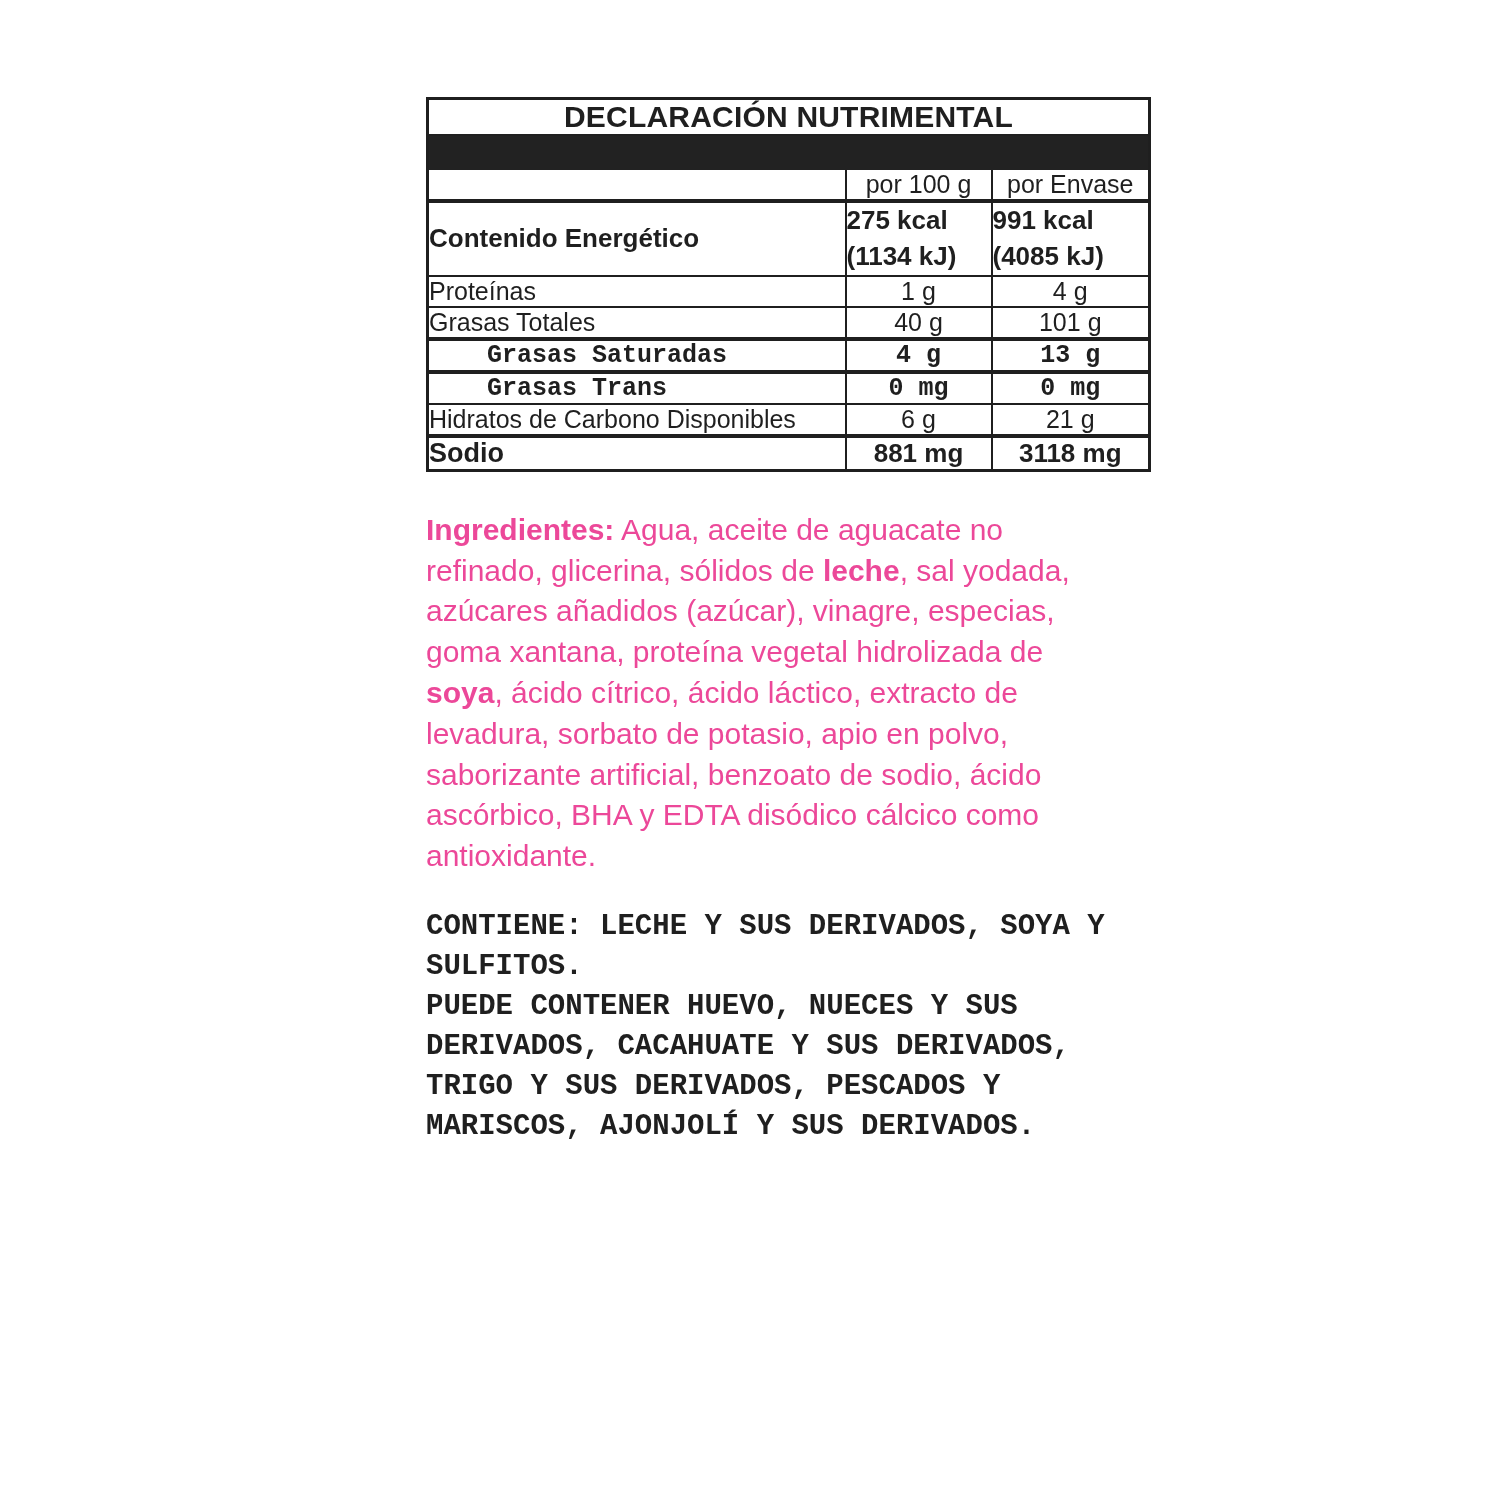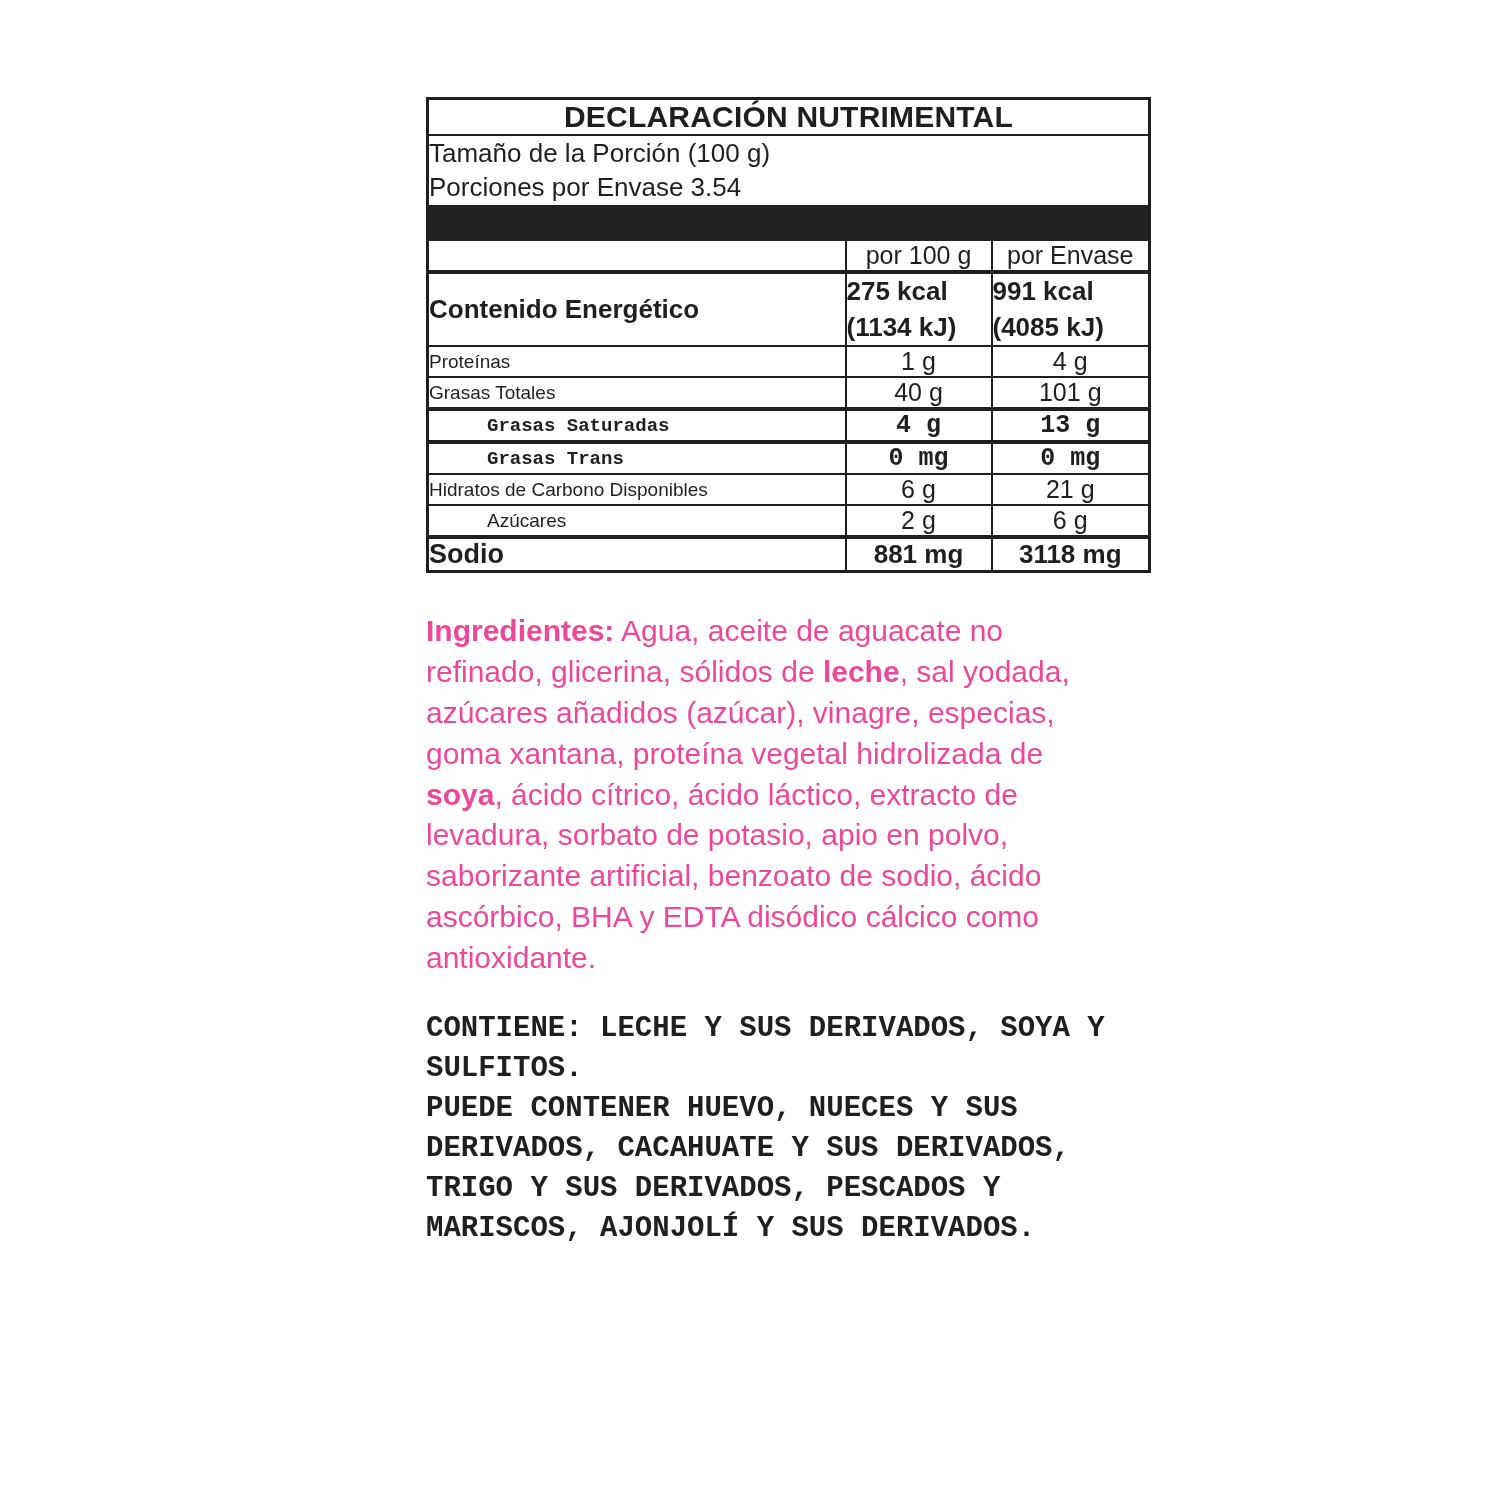--- a/index.html
+++ b/index.html
@@ -75,21 +75,21 @@
   }
   .hdr-unit {
     text-align: center;
     font-size: 25px;
     font-weight: 400;
     padding: 5px 4px 7px 4px;
     border-top: none !important;
   }
 
   .row-name {
-    font-size: 19px;
+    font-size: 25px;
     font-weight: 400;
     padding: 7px 4px 9px 12px;
     border-left: none !important;
     white-space: nowrap;
   }
   .row-val {
     text-align: center;
     font-size: 25px;
     font-weight: 400;
     padding: 7px 4px 9px 4px;
@@ -163,26 +163,20 @@
       <col class="col-name">
         <col class="col-v1">
         <col class="col-v2">
     </colgroup>
     <tbody>
 
       <tr>
         <td class="title-cell" colspan="3">DECLARACIÓN NUTRIMENTAL</td>
       </tr>
 
-      <tr>
-        <td class="serving-cell" colspan="3">
-          <span class="serving-line">Tamaño de la Porción (100 g)</span>
-          <span class="serving-line">Porciones por Envase 3.54</span>
-        </td>
-      </tr>
 
       <tr>
         <td class="black-bar-cell" colspan="3"></td>
       </tr>
 
       <tr>
         <td class="hdr-blank"></td>
         <td class="hdr-unit">por 100 g</td>
         <td class="hdr-unit">por Envase</td>
       </tr>
@@ -217,25 +211,20 @@
         <tr class="bold thick indent">
           <td class="row-name">Grasas Trans</td>
           <td class="row-val">0 mg</td>
           <td class="row-val">0 mg</td>
         </tr>
         <tr>
           <td class="row-name">Hidratos de Carbono Disponibles</td>
           <td class="row-val">6 g</td>
           <td class="row-val">21 g</td>
         </tr>
-        <tr class="indent">
-          <td class="row-name">Azúcares</td>
-          <td class="row-val">2 g</td>
-          <td class="row-val">6 g</td>
-        </tr>
         <tr class="thick">
         <td class="sodio-name">Sodio</td>
         <td class="sodio-val">881 mg</td>
         <td class="sodio-val">3118 mg</td>
       </tr>
 
     </tbody>
   </table>
 
   <p class="ingredients">

